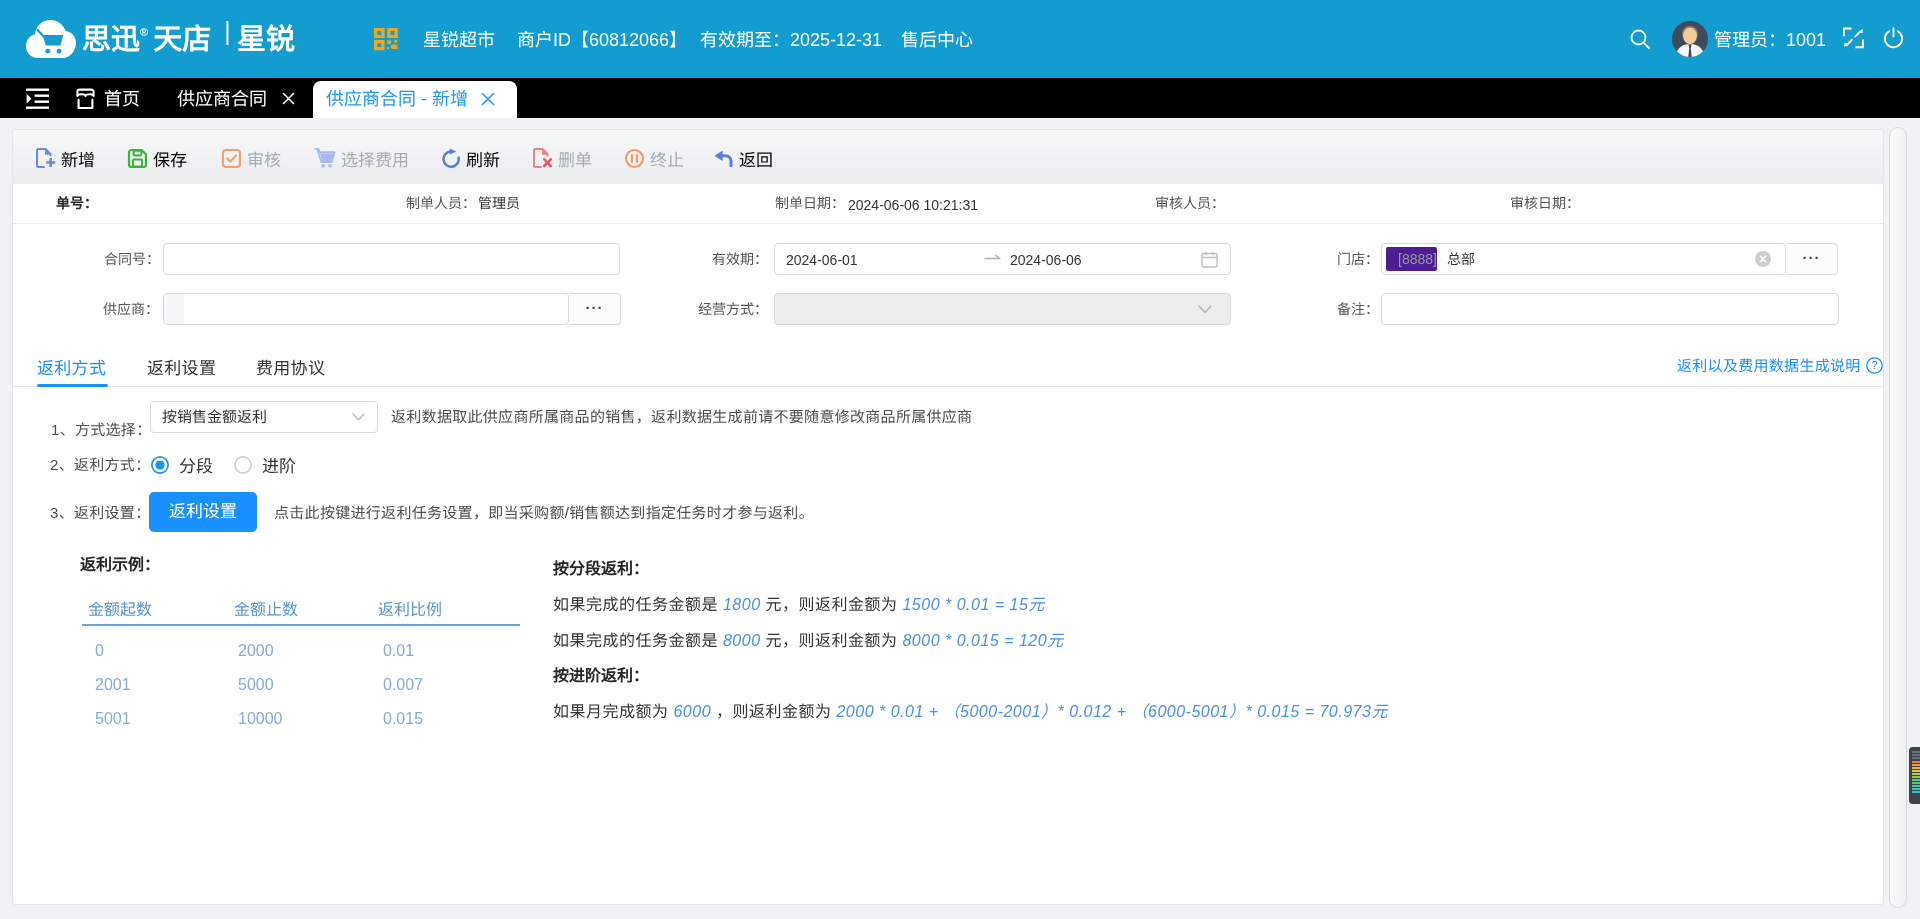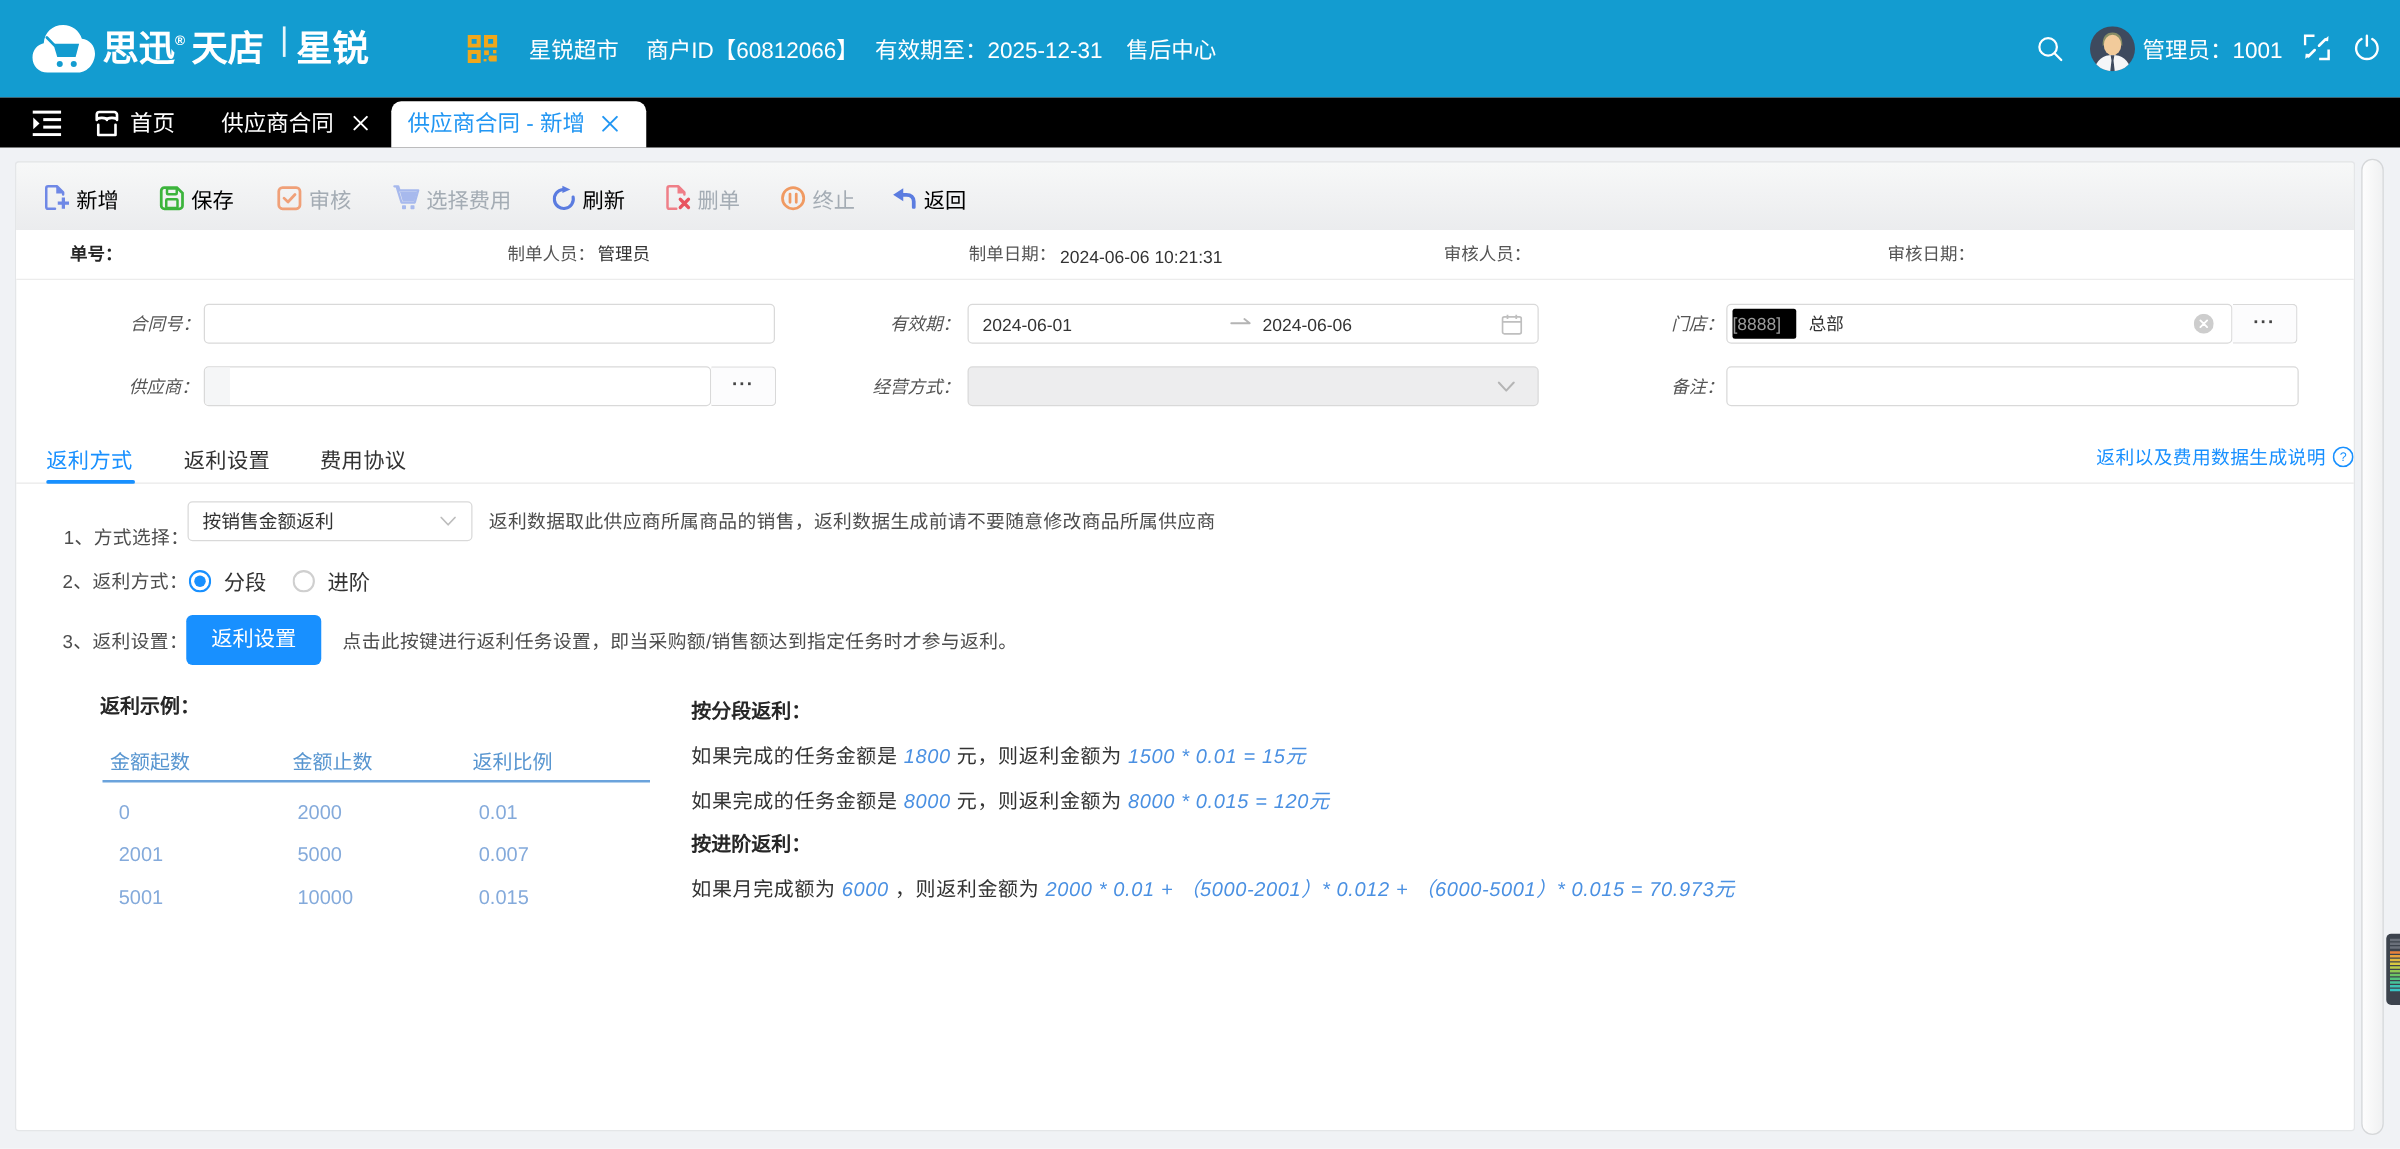--- a/index.html
+++ b/index.html
@@ -12,21 +12,21 @@
   .tab-active { position:absolute; left:313px; top:3px; width:204px; height:37px; background:#fff; border-radius:8px 8px 0 0; }
   .panel { position:absolute; left:12px; top:129px; width:1872px; height:776px; background:#fff; border:1px solid #e4e6e8; border-radius:3px; }
   .toolbar { position:absolute; left:12px; top:129px; width:1872px; height:55px; background:linear-gradient(180deg,#f7f8f8 0%,#ebecee 100%); border:1px solid #e4e6e8; border-bottom:none; border-radius:3px 3px 0 0;}
   .tbtn { position:absolute; top:147px; height:22px; display:flex; align-items:center; }
   .tbtn svg { display:block; }
   .tbtn span { font-size:17px; color:#000000; margin-left:5px; }
   .tbtn.dis span { color:#a4acb4; }
   .hrow { position:absolute; left:13px; top:184px; width:1870px; height:40px; background:#fff; border-bottom:1px solid #ececec; }
   .hlbl { position:absolute; top:192px; font-size:14px; color:#555; }
   .hval { position:absolute; top:192px; font-size:14px; color:#333; }
-  .flbl { position:absolute; font-size:14px; color:#555; height:32px; line-height:32px;font-style:italic; }
+  .flbl { position:absolute; font-size:14px; color:#555; height:32px; line-height:32px; }
   .inp { position:absolute; height:32px; background:#fff; border:1px solid #d9d9d9; border-radius:4px; }
   .dots-btn { position:absolute; height:32px; background:#fcfcfd; border:1px solid #d9d9d9; border-radius:0 4px 4px 0; border-left:none; color:#444; font-size:15px; letter-spacing:1px; text-align:center; line-height:28px; font-weight:bold; }
   .seltab { font-size:17px; color:#333; position:absolute; top:354px; letter-spacing:0.3px; }
   .seltab.on { color:#1890ff; }
   .ctext { font-size:15px; color:#4d4d4d; letter-spacing:0.3px; }
   .ital { color:#4a90e2; font-style:italic; }
   .extext { font-size:16px; color:#333; position:absolute; letter-spacing:0.5px; }
   .exbold { font-size:16px; font-weight:bold; color:#262626; position:absolute; }
 </style>
 </head>
@@ -200,21 +200,21 @@
   <svg class="abs" style="left:984px;top:254px" width="17" height="9" viewBox="0 0 17 9" fill="none" stroke="#b4b4b4" stroke-width="1.5" stroke-linecap="round">
     <path d="M1 4.6 H15.5 M11.5 1.2 L15.8 4.6"></path>
   </svg>
   <div class="abs" style="left:1010px;top:252px;font-size:14px;color:#333;">2024-06-06</div>
   <svg class="abs" style="left:1201px;top:251px" width="17" height="17" viewBox="0 0 17 17" fill="none" stroke="#bfbfbf" stroke-width="1.4">
     <rect x="1" y="2.5" width="15" height="13.5" rx="1.5"></rect>
     <path d="M1 6.5 H16 M5 0.8 V4.2 M12 0.8 V4.2"></path>
   </svg>
   <div class="flbl" style="left:1337px;top:243px;">门店：</div>
   <div class="inp" style="left:1381px;top:243px;width:405px;"></div>
-  <div class="abs" style="left:1386px;top:247px;width:51px;height:24px;background:#000000;border-radius:2px;color:#9b9b9b;font-size:14px;text-align:left;line-height:24px;">[8888]</div>
+  <div class="abs" style="left:1386px;top:247px;width:51px;height:24px;background:#4c1d95;border-radius:2px;color:#9b9b9b;font-size:14px;text-align:right;line-height:24px;">[8888]</div>
   <div class="abs" style="left:1447px;top:248px;font-size:14px;color:#333;">总部</div>
   <svg class="abs" style="left:1755px;top:251px" width="16" height="16" viewBox="0 0 16 16">
     <circle cx="8" cy="8" r="8" fill="#cdcdcd"></circle>
     <path d="M5.3 5.3 L10.7 10.7 M10.7 5.3 L5.3 10.7" stroke="#fff" stroke-width="1.5" stroke-linecap="round"></path>
   </svg>
   <div class="dots-btn" style="left:1786px;top:243px;width:52px;">···</div>
 
   <div class="flbl" style="left:103px;top:293px;">供应商：</div>
   <div class="inp" style="left:163px;top:293px;width:406px;"></div>
   <div class="abs" style="left:164px;top:294px;width:20px;height:30px;background:#f5f6f7;border-radius:3px 0 0 3px;"></div>

